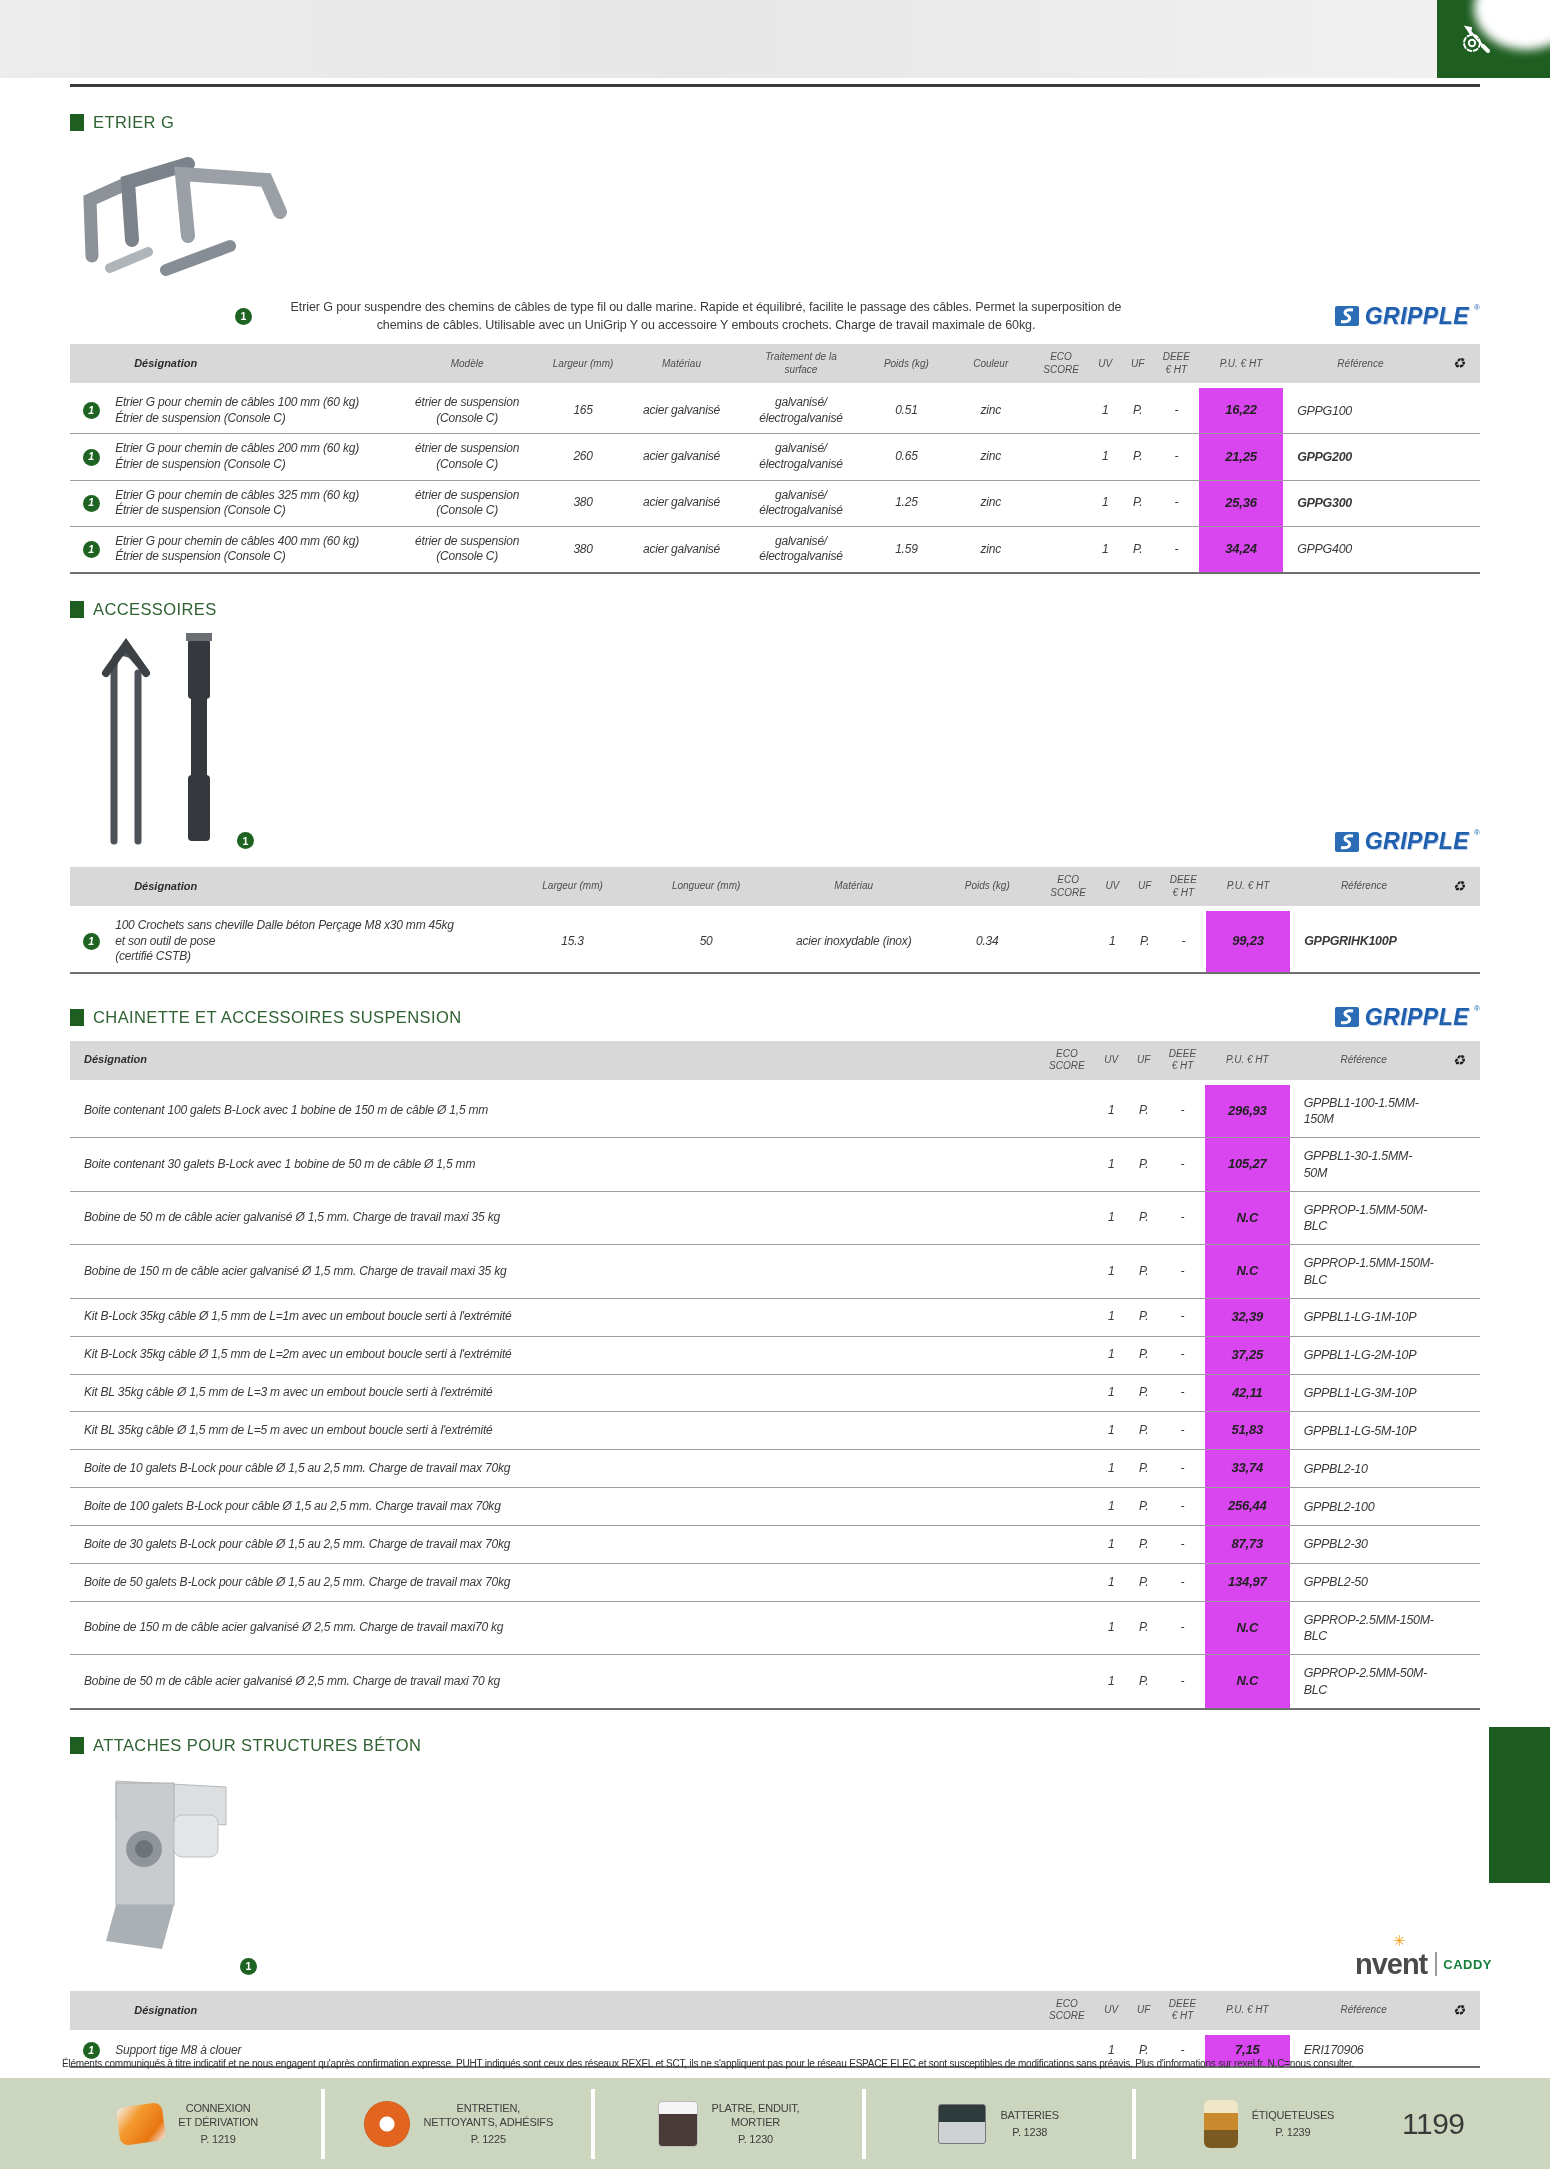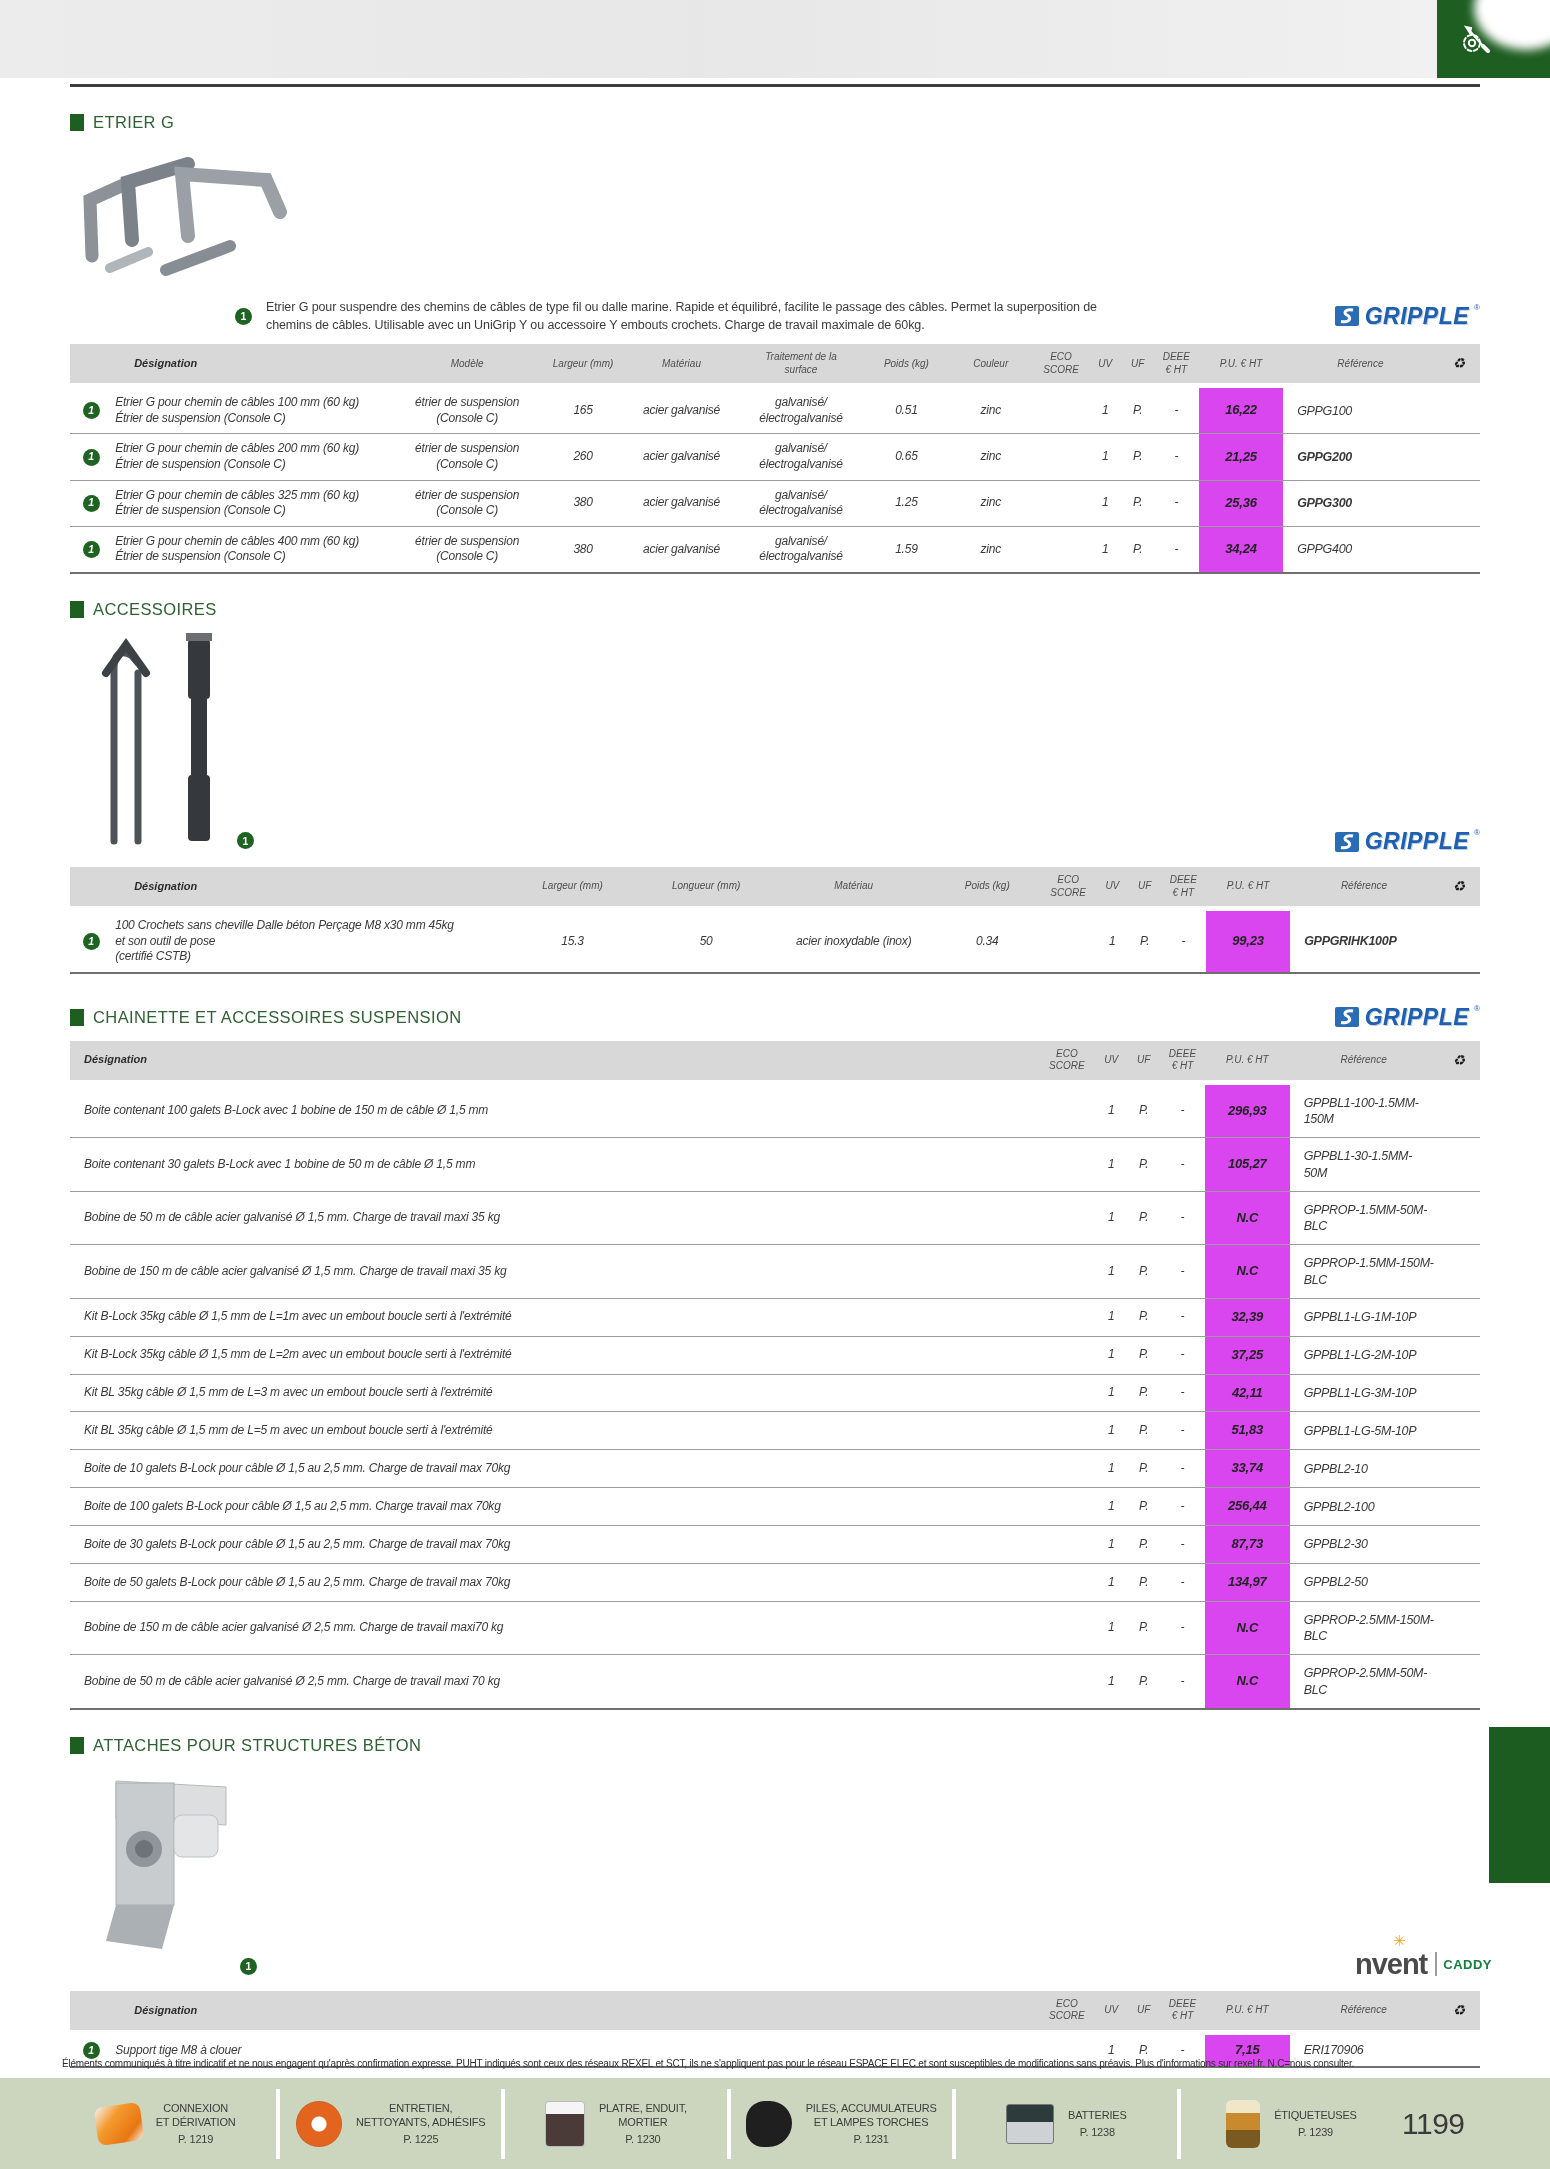--- a/index.html
+++ b/index.html
@@ -43,21 +43,21 @@
   .nv-spark { position:absolute; top:-16px; left:38px; color:#f5a01e; font-size:15px; }
   .nv-text { font-size:29px; font-weight:bold; color:#4a4a4a; letter-spacing:-1px; }
   .nv-div { width:2px; height:24px; background:#9a9a9a; margin:0 6px 0 8px; }
   .nv-caddy { font-size:13px; font-weight:bold; color:#15803d; letter-spacing:.5px; }
 
   
   .media1 { position:relative; }
   .img1 { width:250px; height:138px; margin-top:16px; }
   .descrow { display:flex; align-items:center; margin-left:165px; margin-top:8px; }
   .descrow .mk { margin-right:14px; }
-  .desc { font-size:12.5px; line-height:1.45; color:#3c3c3c; max-width:880px; letter-spacing:-.1px; }
+  .desc { font-size:12.5px; line-height:1.45; color:#3c3c3c; max-width:880px; letter-spacing:-.1px;text-align:center; }
   .descrow .gripple { margin-left:auto; }
 
   
   .media2 { position:relative; height:238px; }
   .img2 { position:absolute; left:6px; top:10px; }
   .media2 .mk { position:absolute; left:167px; bottom:8px; }
   .media2 .gripple { position:absolute; right:0; bottom:2px; }
 
   
   .sec3head { display:flex; justify-content:space-between; align-items:center; margin-top:30px; }
@@ -633,25 +633,20 @@
     <div class="ph ph2"></div>
     <div class="flabel"><span class="pre">ENTRETIEN,
 NETTOYANTS, ADHÉSIFS</span><div class="fpage">P. 1225</div></div>
   </div>
   <div class="fitem">
     <div class="ph ph3"></div>
     <div class="flabel"><span class="pre">PLATRE, ENDUIT,
 MORTIER</span><div class="fpage">P. 1230</div></div>
   </div>
   <div class="fitem">
-    <div class="ph ph4"></div>
-    <div class="flabel"><span class="pre">PILES, ACCUMULATEURS
-ET LAMPES TORCHES</span><div class="fpage">P. 1231</div></div>
-  </div>
-  <div class="fitem">
     <div class="ph ph5"></div>
     <div class="flabel"><span class="pre">BATTERIES</span><div class="fpage">P. 1238</div></div>
   </div>
   <div class="fitem">
     <div class="ph ph6"></div>
     <div class="flabel"><span class="pre">ÉTIQUETEUSES</span><div class="fpage">P. 1239</div></div>
   </div>
   <div class="pagenum">1199</div>
 </div>
 

